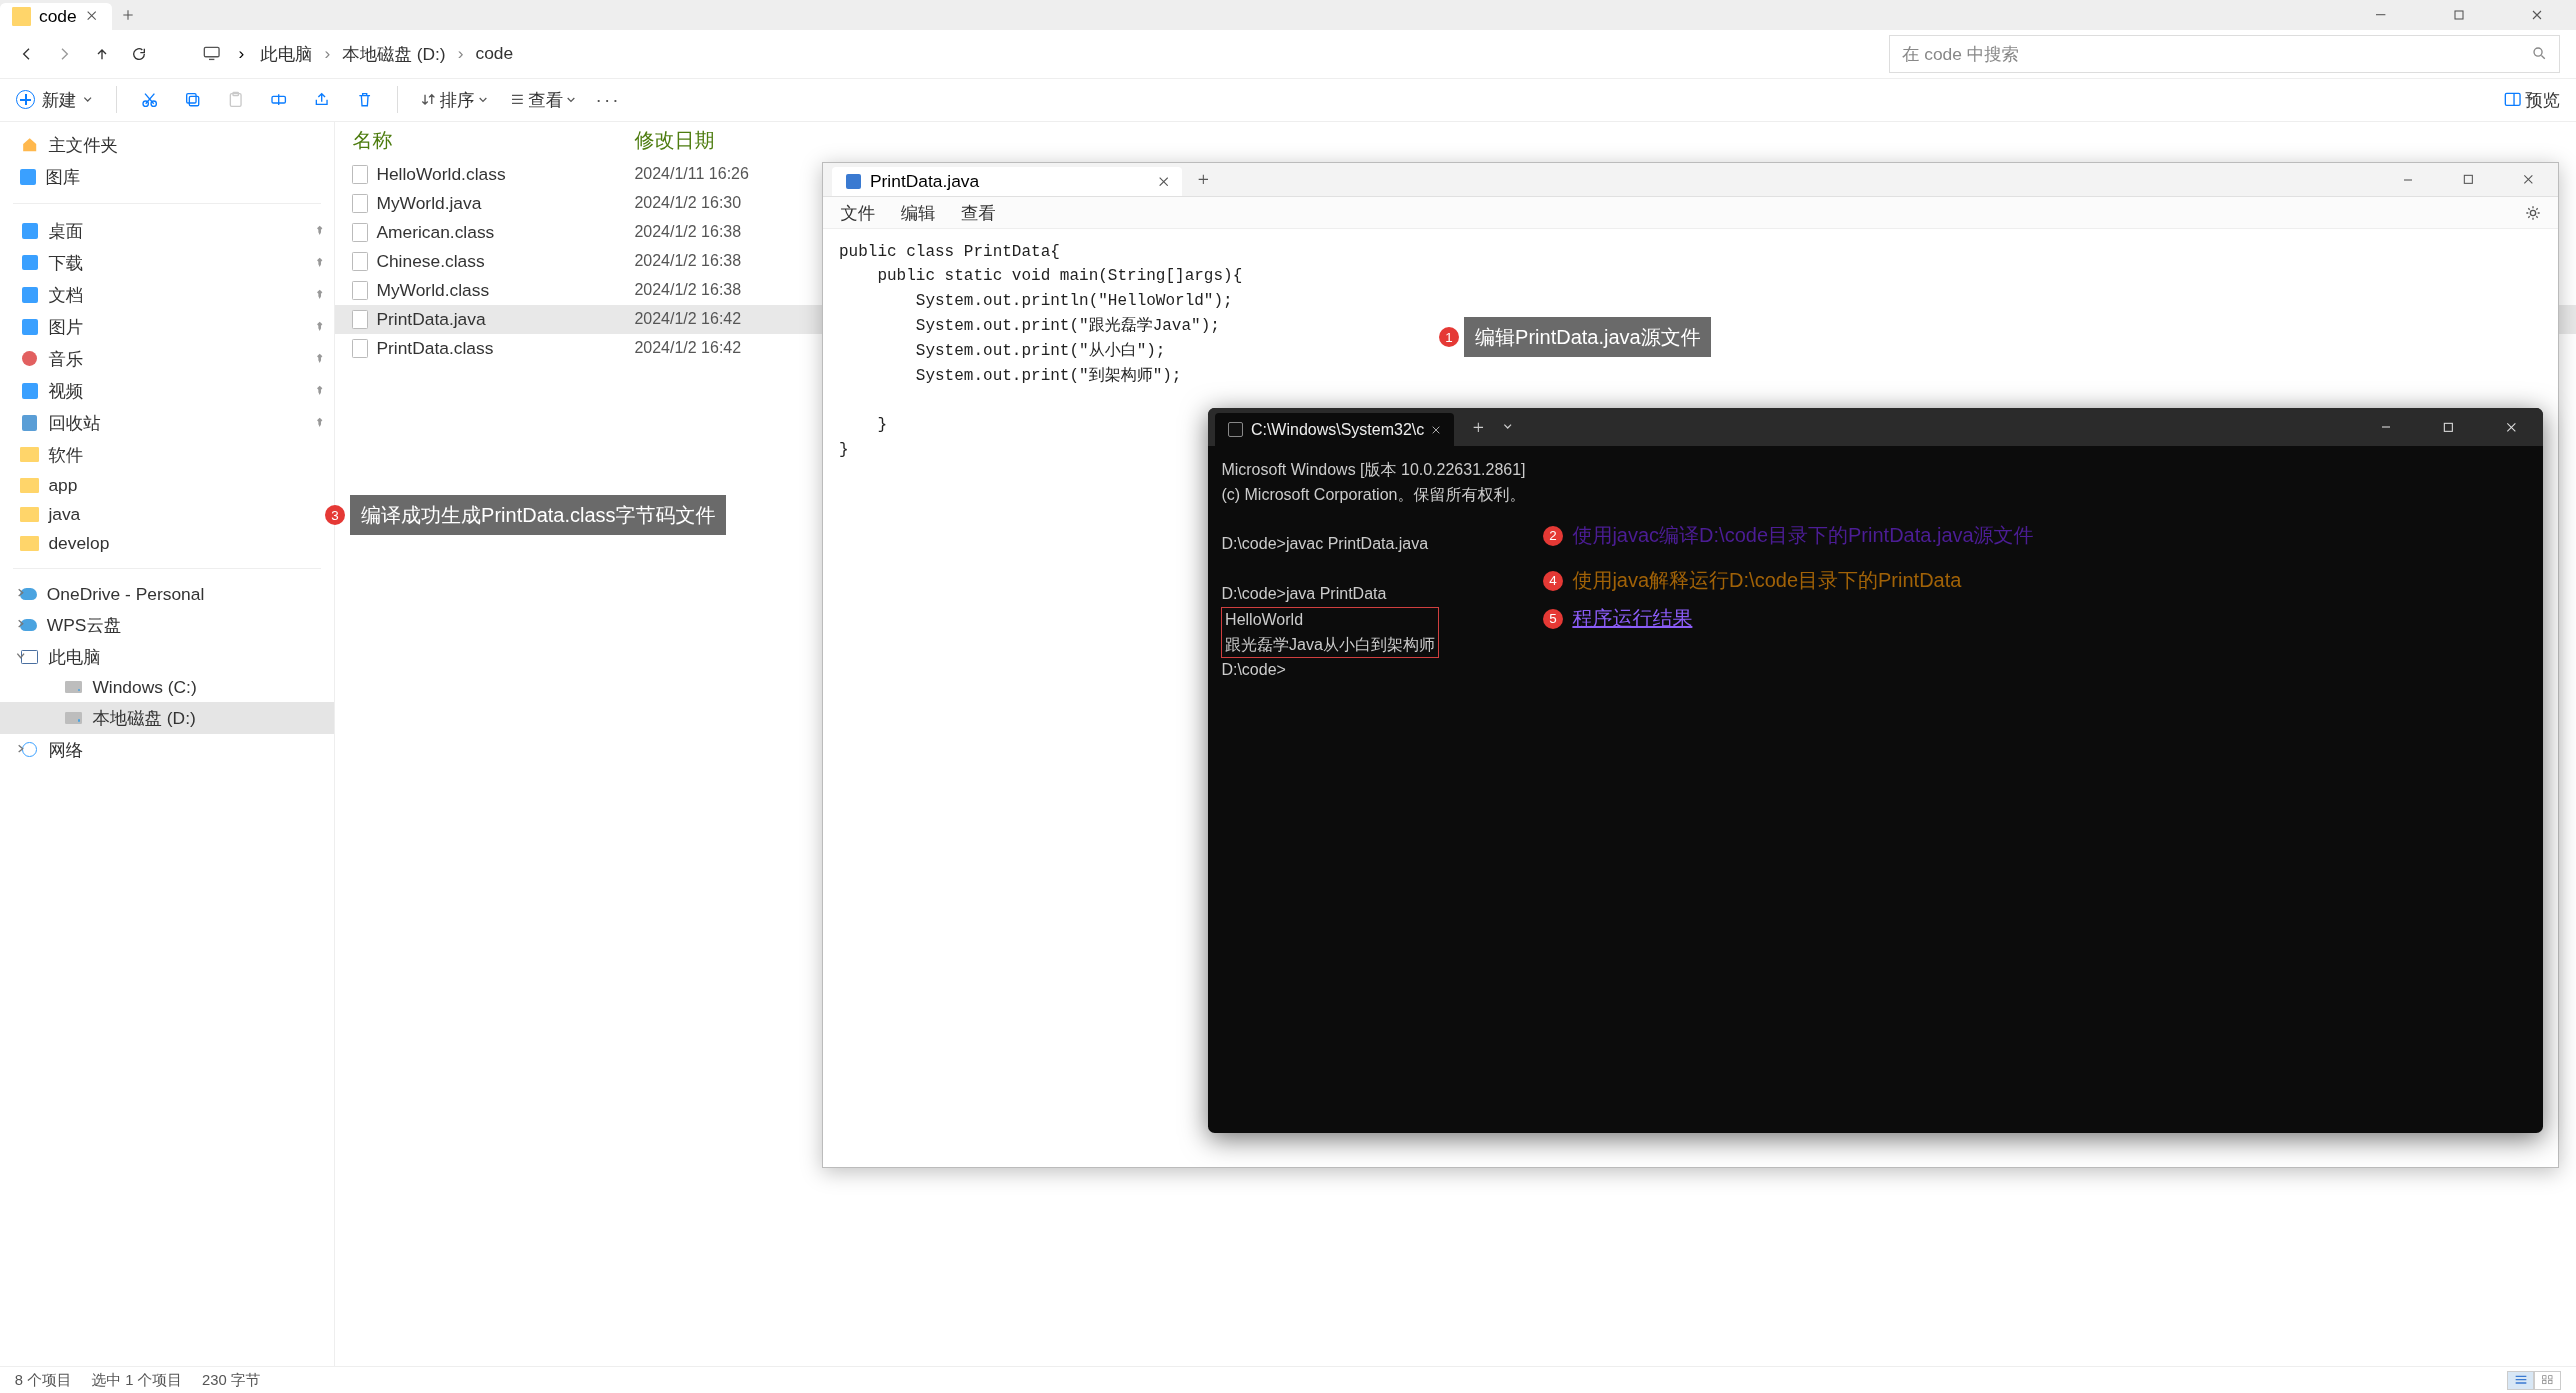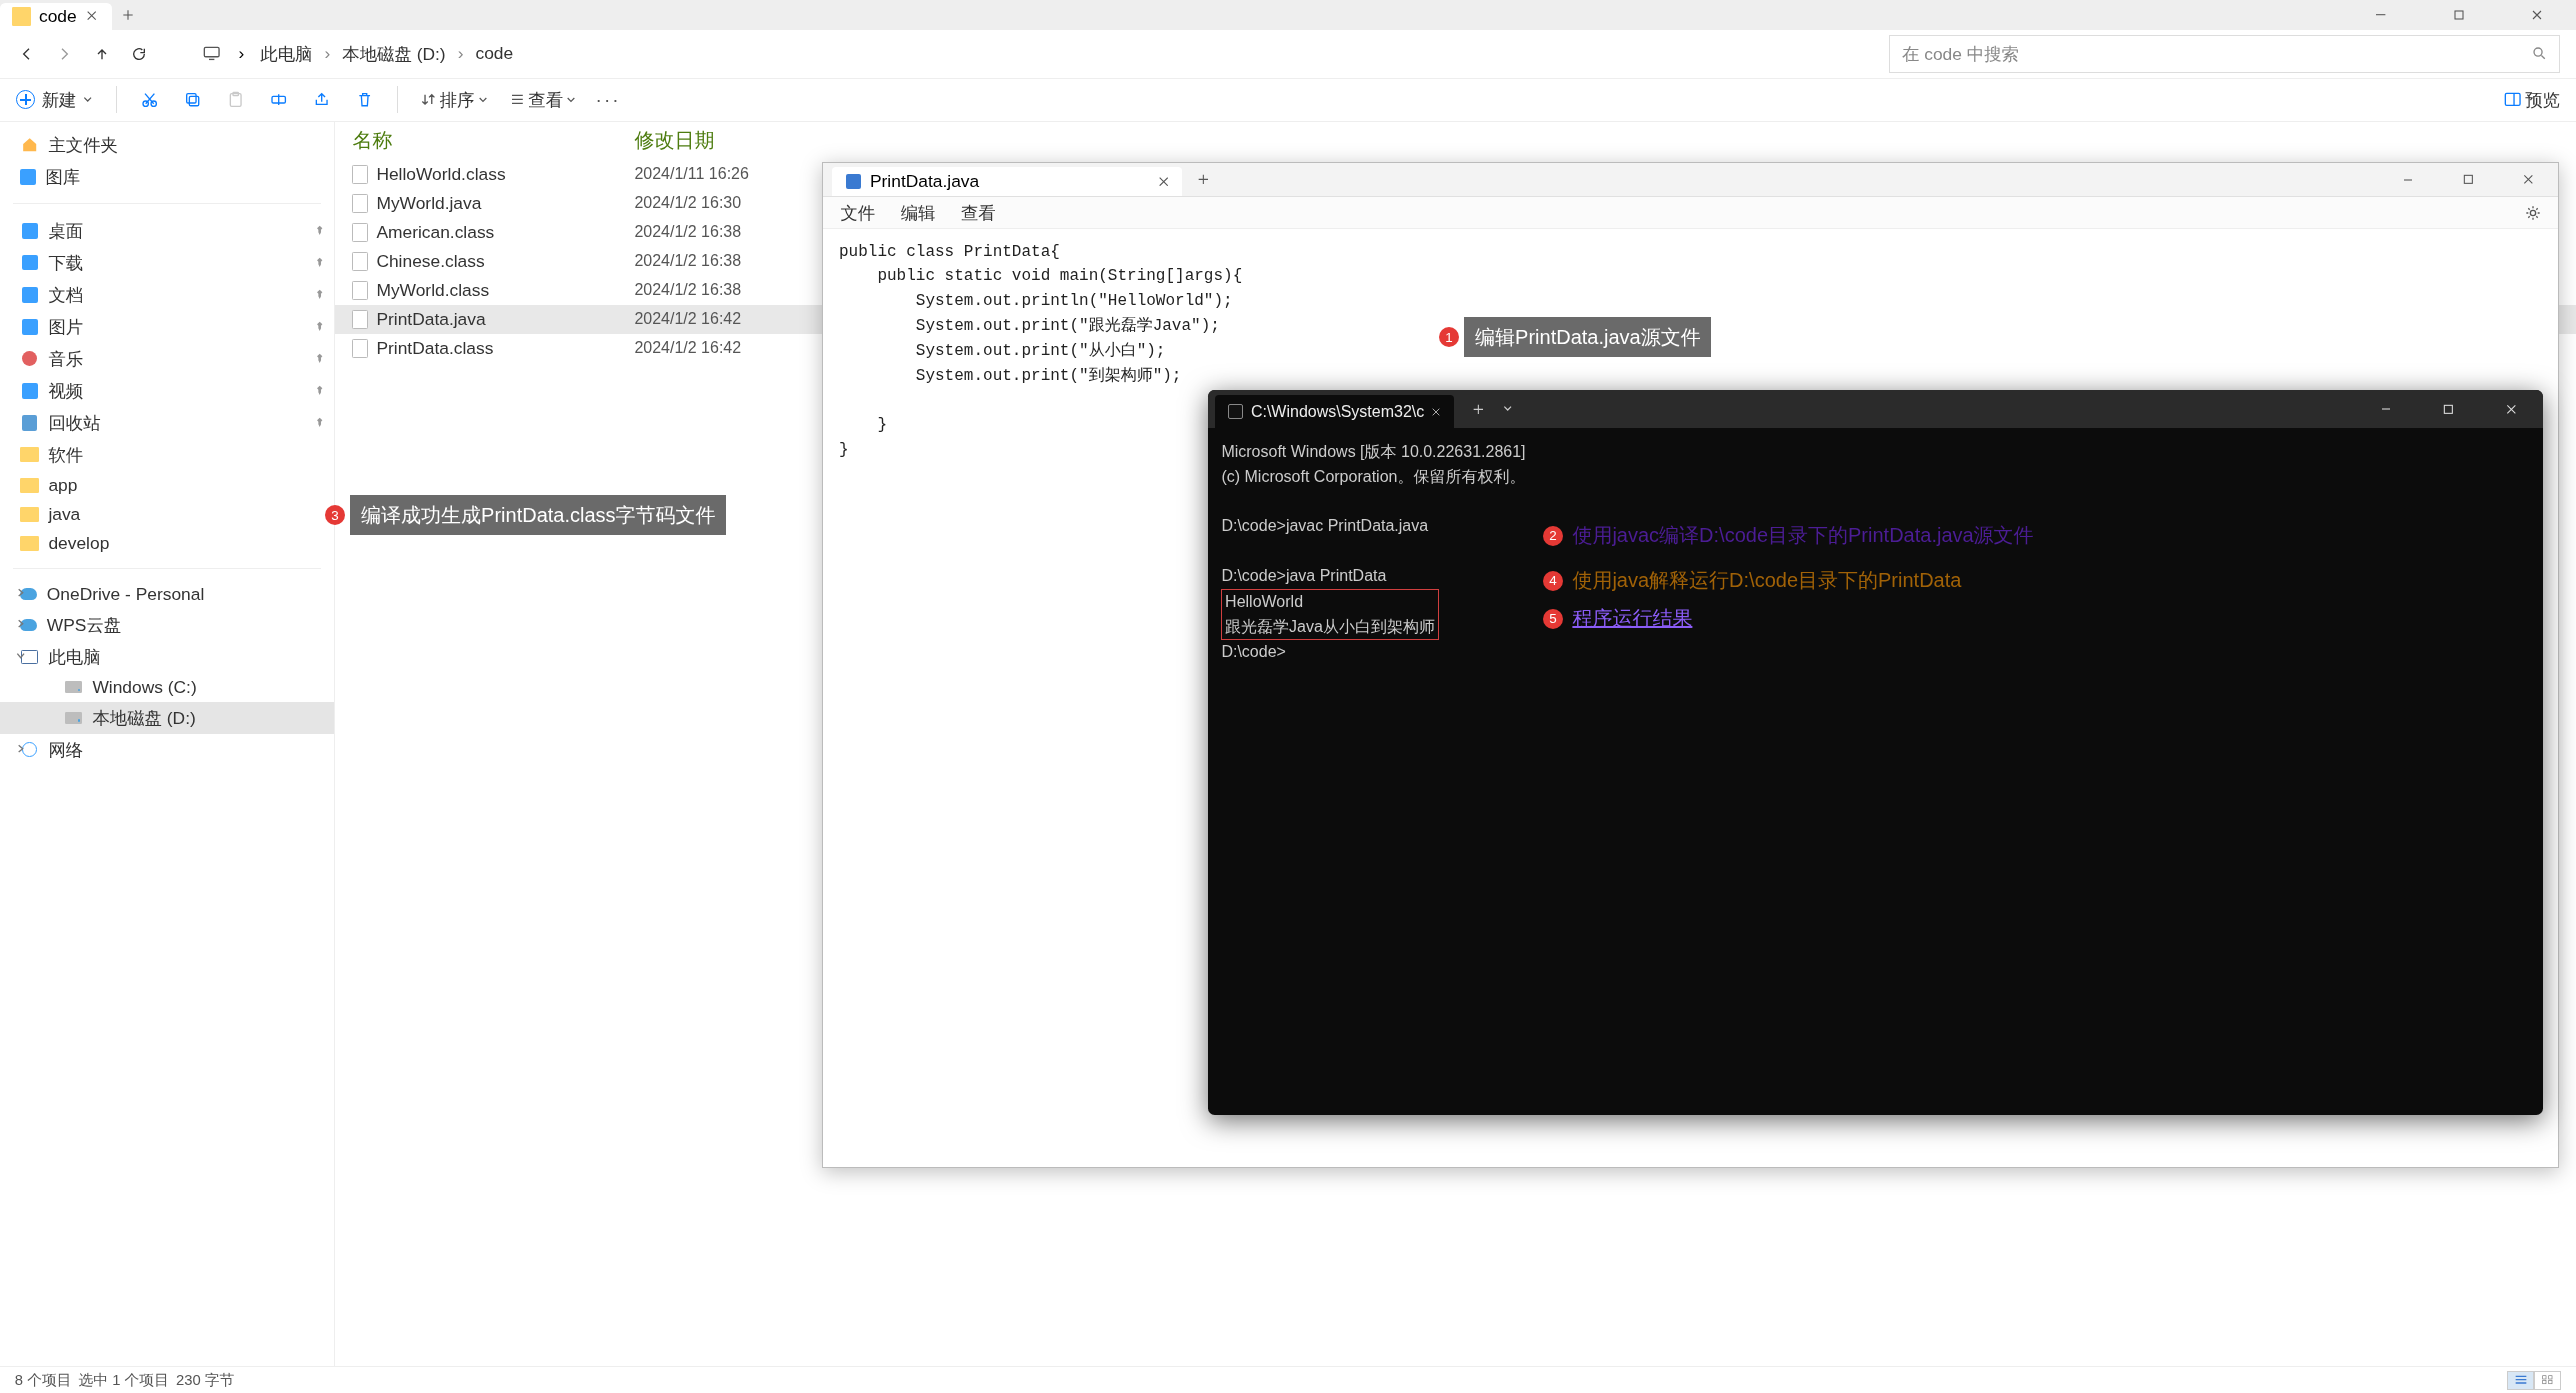--- a/index.html
+++ b/index.html
@@ -64,21 +64,21 @@
 .cols{display:flex;color:#4d7c0f;font-size:20px;padding:5.4px 17.4px;}
 .cols .c1{width:282px;}
 .cols .c2{width:188px;}
 .frow{display:flex;align-items:center;padding:4px 17.4px;color:#333;}
 .frow .c1{width:282px;display:flex;align-items:center;gap:8px;}
 .frow .c2{width:188px;color:#555;font-size:16px;}
 .frow.selected{background:#e8e8e8;}
 .file-ico{width:16px;height:19px;background:#fff;border:0.7px solid #bbb;border-radius:1.3px;}
 
 
-.status{position:absolute;left:0;right:0;bottom:0;height:27px;display:flex;align-items:center;gap:7px;padding:0 14.8px;color:#555;font-size:14.8px;border-top:0.7px solid #eee;background:#fff;}
+.status{position:absolute;left:0;right:0;bottom:0;height:27px;display:flex;align-items:center;gap:20px;padding:0 14.8px;color:#555;font-size:14.8px;border-top:0.7px solid #eee;background:#fff;}
 .status .vbtns{margin-left:auto;display:flex;gap:0;}
 .status .vbtns>div{width:27px;height:19px;border:0.7px solid #ccc;display:flex;align-items:center;justify-content:center;}
 .status .vbtns>div.active{background:#d8e7f5;}
 
 
 .callout{position:absolute;display:flex;align-items:center;gap:5.4px;z-index:800;}
 .num{width:20px;height:20px;border-radius:50%;background:#e53935;color:#fff;display:flex;align-items:center;justify-content:center;font-size:13.4px;flex:none;}
 .lbl{background:#6a6a6a;color:#fff;padding:6.7px 10.7px;font-size:20px;white-space:nowrap;}
 
 
@@ -88,21 +88,21 @@
 .np-tab .blue-sq{width:14.8px;height:14.8px;background:#3a7ad1;border-radius:2px;}
 .np-wc{margin-left:auto;display:flex;}
 .np-wc>div{width:60px;display:flex;align-items:center;justify-content:center;}
 .np-menu{height:32px;display:flex;align-items:center;gap:25.5px;padding:0 17.4px;color:#333;border-bottom:0.7px solid #eee;background:#fbfbfb;}
 .np-menu .gear{margin-left:auto;}
 .np-body{padding:10.7px 16px;font-family:Consolas,"Courier New",monospace;font-size:16px;line-height:1.55;white-space:pre;color:#222;}
 .np-status{position:absolute;left:0;right:0;bottom:0;height:34px;border-top:0.7px solid #e0e0e0;display:flex;align-items:center;padding:0 17.4px;gap:47px;color:#555;background:#fbfbfb;}
 .np-status .r{margin-left:auto;display:flex;gap:81px;}
 
 
-.term{position:absolute;left:1208px;top:390px;width:1335px;height:725px;background:#0c0c0c;color:#ccc;border-radius:6.7px;box-shadow:0 5.4px 27px rgba(0,0,0,.55);z-index:500;font-family:Consolas,"Courier New",monospace;font-size:16px;}
+.term{position:absolute;left:1208px;top:408px;width:1335px;height:725px;background:#0c0c0c;color:#ccc;border-radius:6.7px;box-shadow:0 5.4px 27px rgba(0,0,0,.55);z-index:500;font-family:Consolas,"Courier New",monospace;font-size:16px;}
 .t-title{height:38px;background:#2b2b2b;display:flex;align-items:stretch;border-radius:6.7px 6.7px 0 0;}
 .t-tab{display:flex;align-items:center;gap:8px;padding:0 13.4px;background:#0c0c0c;margin:5.4px 0 0 6.7px;border-radius:4px 4px 0 0;color:#eee;}
 .t-tab .term-ico{width:14.8px;height:14.8px;background:#111;border:0.7px solid #888;border-radius:2px;}
 .t-wc{margin-left:auto;display:flex;}
 .t-wc>div{width:63px;display:flex;align-items:center;justify-content:center;color:#ddd;}
 .t-body{padding:12px 13.4px;line-height:1.55;white-space:pre;}
 .t-out-box{border:1px solid #d13f3f;padding:0 2.7px;display:inline-block;}
 
 </style>
 </head>

